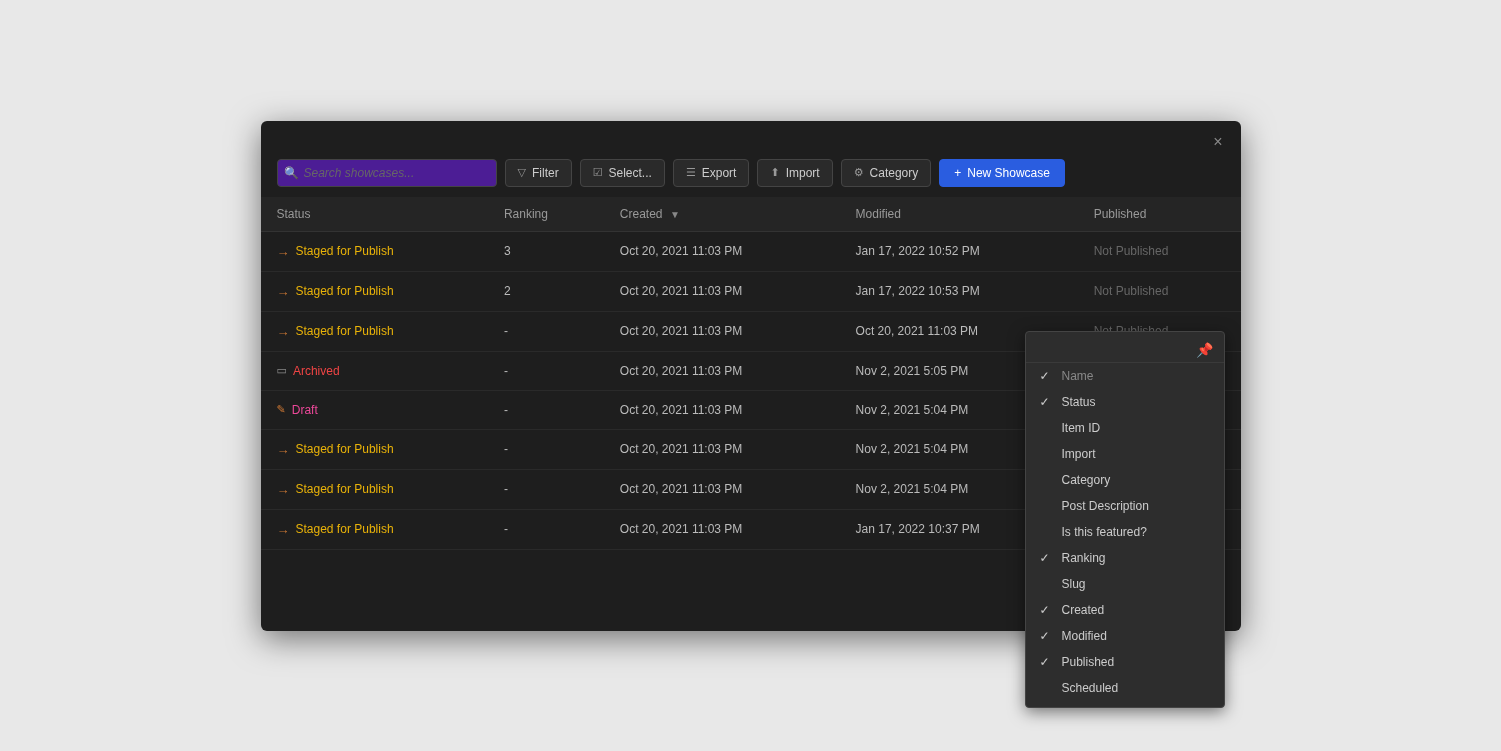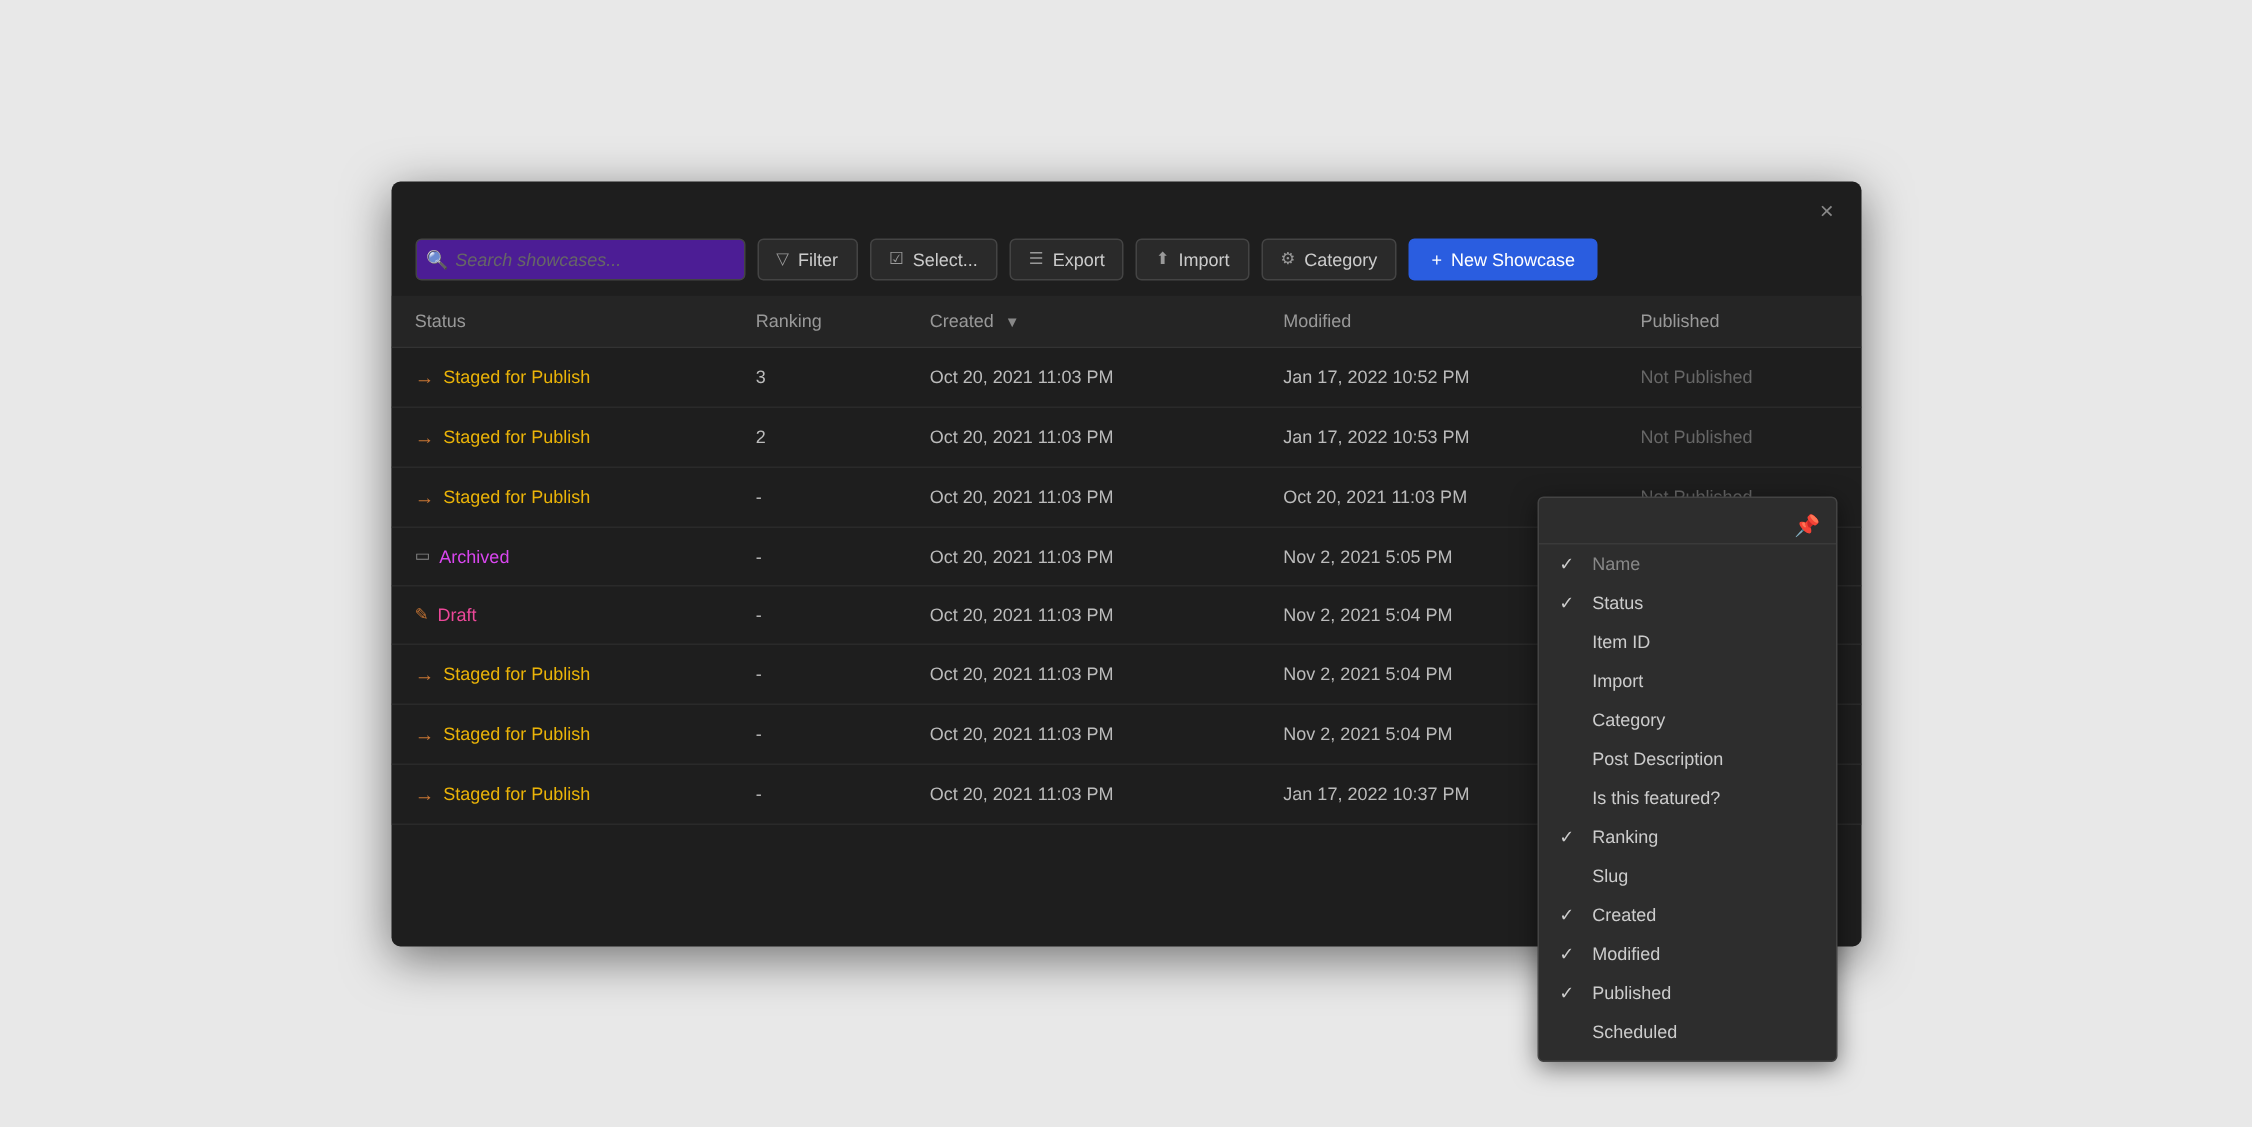--- a/index.html
+++ b/index.html
@@ -126,21 +126,21 @@
       color: #bbb;
       font-size: 12px;
     }
     .status-cell {
       display: flex;
       align-items: center;
       gap: 6px;
     }
     .status-arrow { color: #c87533; font-size: 13px; }
     .status-staged { color: #eab308; }
-    .status-archived { color: #d946ef; text-align: center; }
+    .status-archived { color: #ef4444; text-align: center; }
     .status-draft { color: #ec4899; }
     .archive-icon { color: #888; font-size: 11px; }
     .pencil-icon { color: #c87533; font-size: 11px; }
 
     
     .column-picker {
       position: absolute;
       right: 16px;
       top: 210px;
       background: #2d2d2d;

